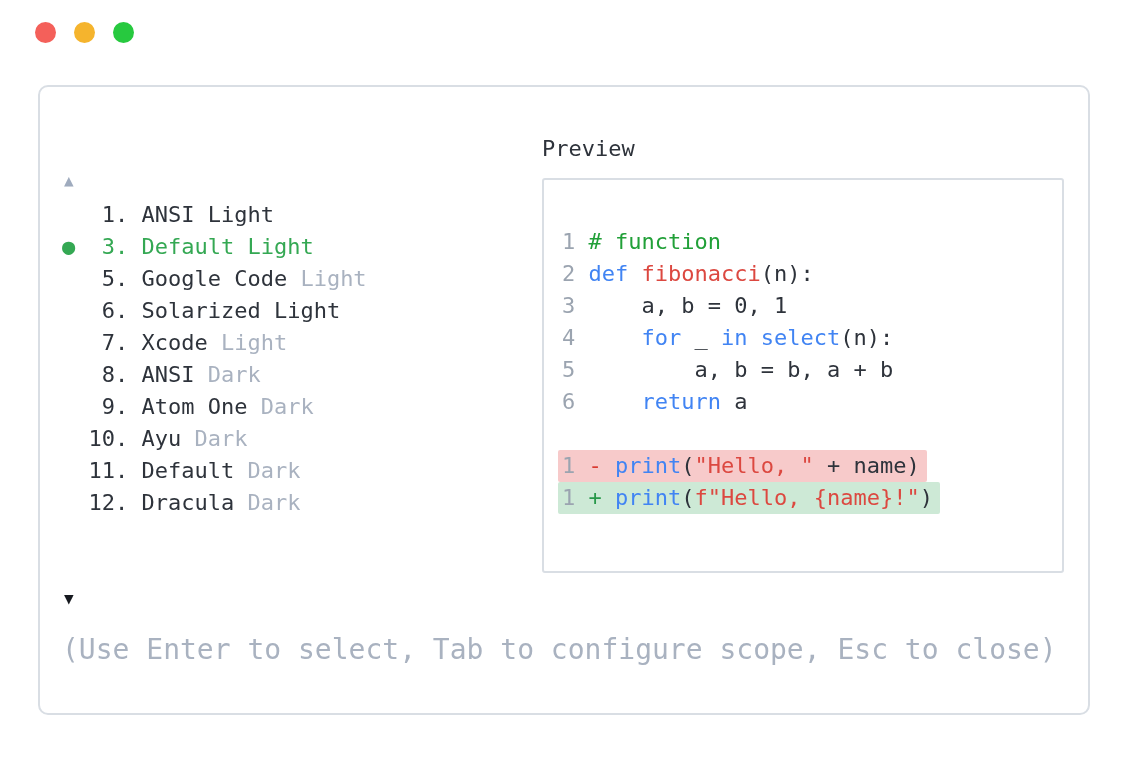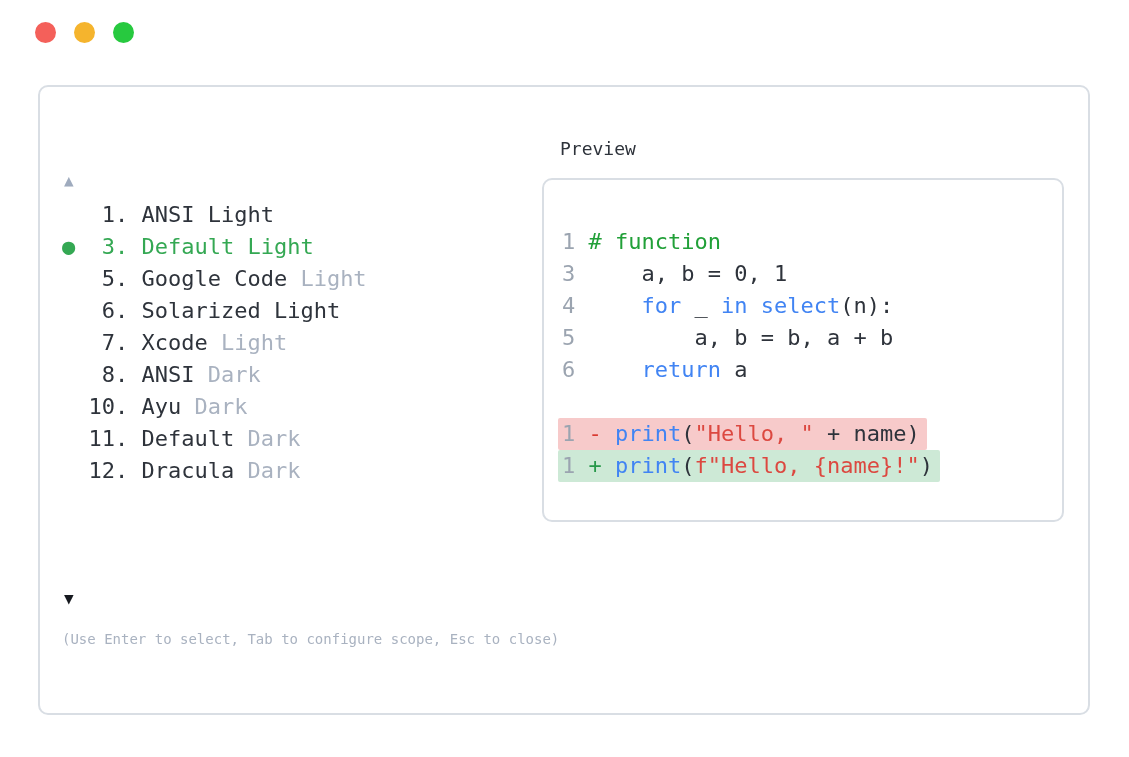--- a/index.html
+++ b/index.html
@@ -20,25 +20,25 @@
   .prompt{position:absolute;left:22px;top:46px;font-size:22px;line-height:32px;white-space:pre}
   .scroll-up{position:absolute;left:24px;top:80px;font-size:16px;line-height:28px;color:var(--scroll_up_gray)}
   .scroll-down{position:absolute;left:24px;top:498px;font-size:16px;line-height:28px;color:var(--scroll_down_dark)}
   .theme-list{position:absolute;left:22px;top:112px}
   .row{font-size:22px;line-height:32px;white-space:pre;cursor:pointer}
   .bullet{display:inline-block;width:2ch;color:var(--accent_green)}
   .num{display:inline-block;width:3ch;text-align:right;color:var(--text_dark)}
   .name{margin-left:1ch;color:var(--text_dark)}
   .muted{margin-left:1ch;color:var(--muted_gray)}
   .row.selected .num,.row.selected .name{color:var(--accent_green)}
-  .hint{position:absolute;left:22px;top:536px;font-size:14px;line-height:32px;
+  .hint{position:absolute;left:22px;top:547px;font-size:28px;line-height:32px;
     color:var(--muted_gray);white-space:pre}
-  .preview-label{position:absolute;left:520px;top:46px;font-size:18px;line-height:32px}
-  .preview-box{position:absolute;left:502px;top:91px;width:522px;height:344px;
-    border:2px solid var(--border_gray);border-radius:10px;padding:46px 0 0 18px;background:#fff}
+  .preview-label{position:absolute;left:502px;top:46px;font-size:22px;line-height:32px}
+  .preview-box{position:absolute;left:502px;top:91px;width:522px;height:395px;
+    border:2px solid var(--border_gray);border-radius:3px;padding:46px 0 0 18px;background:#fff}
   .code-line{font-size:22px;line-height:32px;height:32px;white-space:pre;width:max-content}
   .code-line.bg-removed{background:var(--removed_bg);padding:0 7px 0 4px;margin-left:-4px;border-radius:2px}
   .code-line.bg-added{background:var(--added_bg);padding:0 7px 0 4px;margin-left:-4px;border-radius:2px}
   .tk-ln{color:var(--line_number_gray)}
   .tk-plain{color:var(--text_dark)}
   .tk-kw{color:var(--keyword_blue)}
   .tk-fn{color:var(--func_string_red)}
   .tk-str{color:var(--func_string_red)}
   .tk-comment{color:var(--comment_green)}
   .tk-minus{color:var(--removed_sign)}
@@ -56,30 +56,32 @@
 
   <div class="panel">
     <div class="scroll-up">▲</div>
     <div class="theme-list" id="theme-list">
         <div class="row"><span class="bullet"></span><span class="num">1.</span><span class="name">ANSI Light</span></div>
         <div class="row selected"><span class="bullet">●</span><span class="num">3.</span><span class="name">Default Light</span></div>
         <div class="row"><span class="bullet"></span><span class="num">5.</span><span class="name">Google Code</span><span class="muted">Light</span></div>
         <div class="row"><span class="bullet"></span><span class="num">6.</span><span class="name">Solarized Light</span></div>
         <div class="row"><span class="bullet"></span><span class="num">7.</span><span class="name">Xcode</span><span class="muted">Light</span></div>
         <div class="row"><span class="bullet"></span><span class="num">8.</span><span class="name">ANSI</span><span class="muted">Dark</span></div>
+        <div class="row"><span class="bullet"></span><span class="num">9.</span><span class="name">Atom One</span><span class="muted">Dark</span></div>
         <div class="row"><span class="bullet"></span><span class="num">10.</span><span class="name">Ayu</span><span class="muted">Dark</span></div>
         <div class="row"><span class="bullet"></span><span class="num">11.</span><span class="name">Default</span><span class="muted">Dark</span></div>
         <div class="row"><span class="bullet"></span><span class="num">12.</span><span class="name">Dracula</span><span class="muted">Dark</span></div>
       </div>
     <div class="scroll-down">▼</div>
     <div class="hint">(Use Enter to select, Tab to configure scope, Esc to close)</div>
 
     <div class="preview-label">Preview</div>
     <div class="preview-box" id="preview-box">
         <div class="code-line"><span class="tk-ln">1 </span><span class="tk-comment"># function</span></div>
+        <div class="code-line"><span class="tk-ln">2 </span><span class="tk-kw">def</span><span class="tk-plain"> </span><span class="tk-fn">fibonacci</span><span class="tk-plain">(n):</span></div>
         <div class="code-line"><span class="tk-ln">3 </span><span class="tk-plain">    a, b = 0, 1</span></div>
         <div class="code-line"><span class="tk-ln">4 </span><span class="tk-plain">    </span><span class="tk-kw">for</span><span class="tk-plain"> _ </span><span class="tk-kw">in</span><span class="tk-plain"> </span><span class="tk-kw">select</span><span class="tk-plain">(n):</span></div>
         <div class="code-line"><span class="tk-ln">5 </span><span class="tk-plain">        a, b = b, a + b</span></div>
         <div class="code-line"><span class="tk-ln">6 </span><span class="tk-plain">    </span><span class="tk-kw">return</span><span class="tk-plain"> a</span></div>
         <div class="code-line"></div>
         <div class="code-line bg-removed"><span class="tk-ln">1 </span><span class="tk-minus">- </span><span class="tk-kw">print</span><span class="tk-plain">(</span><span class="tk-str">"Hello, "</span><span class="tk-plain"> + name)</span></div>
         <div class="code-line bg-added"><span class="tk-ln">1 </span><span class="tk-plus">+ </span><span class="tk-kw">print</span><span class="tk-plain">(</span><span class="tk-str">f"Hello, {name}!"</span><span class="tk-plain">)</span></div>
       </div>
   </div>
 </div>

